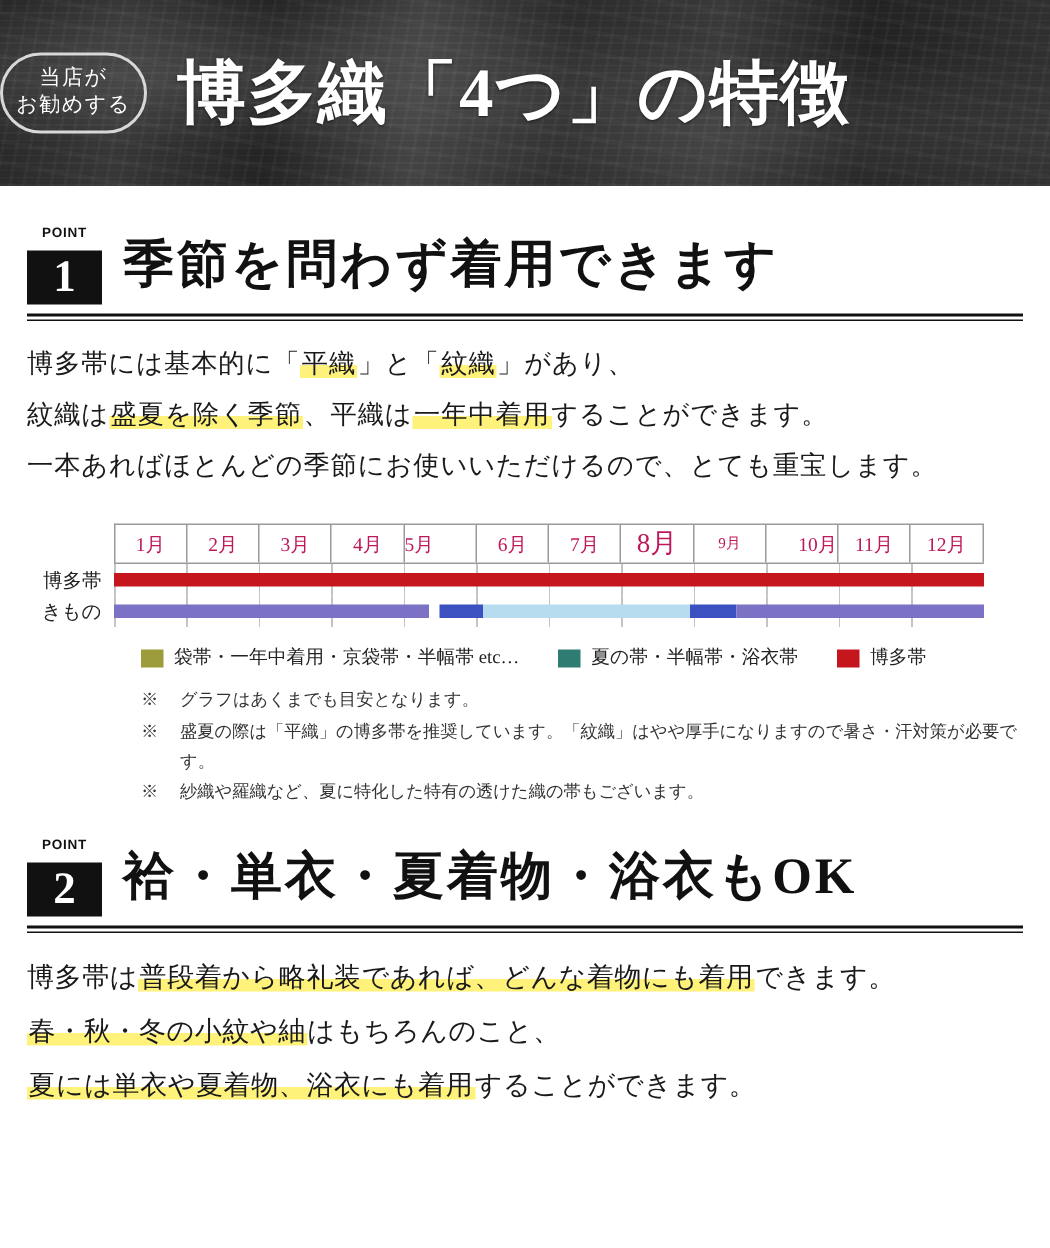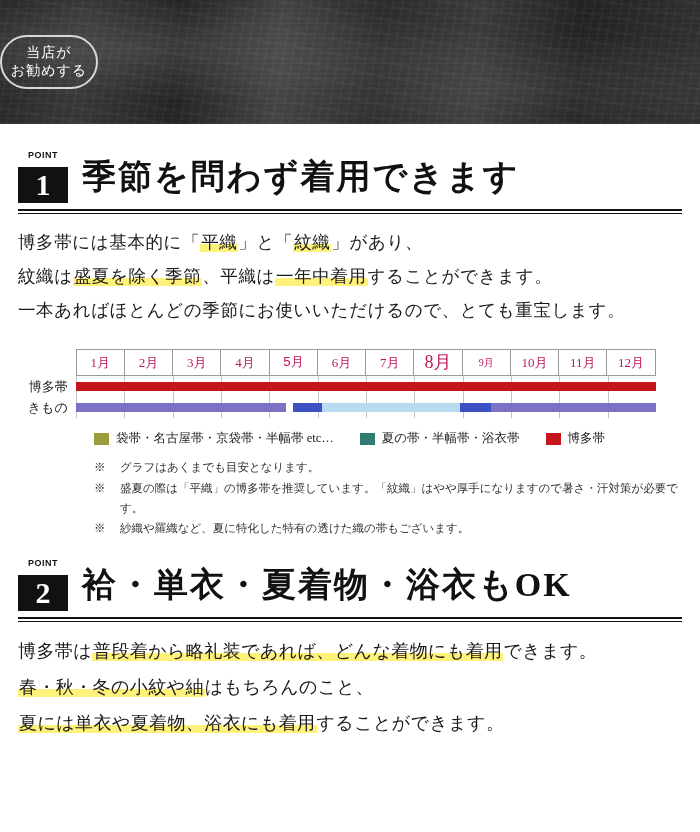--- a/index.html
+++ b/index.html
@@ -229,20 +229,21 @@
 </style>
 </head>
 <body>
 
 <div class="header-banner">
   <div class="header-inner">
     <div class="header-badge">
       <span>当店が</span>
       <span>お勧めする</span>
     </div>
+    <div class="header-title">博多織「4つ」の特徴</div>
   </div>
 </div>
 
 <div class="content">
 
   <div class="point-head">
     <div class="point-badge">
       <span class="point-word">POINT</span>
       <span class="point-num">1</span>
     </div>
@@ -259,26 +260,26 @@
     <table class="chart-table">
       <thead>
         <tr>
           <th class="corner"></th>
           <th class="mon" colspan="12" style="padding:0;border:none;">
             <div id="month-head" style="display: flex; width: 580px; border-top: 1px solid rgb(154, 154, 154); border-right: none; border-bottom: 1px solid rgb(154, 154, 154); border-left: 1px solid rgb(154, 154, 154); border-image: initial;">
                 <div style="width: 48.3333px; text-align: center; font-size: 13px; line-height: 25px; border-right: 1px solid rgb(154, 154, 154); box-sizing: border-box;">1月</div>
                 <div style="width: 48.3333px; text-align: center; font-size: 13px; line-height: 25px; border-right: 1px solid rgb(154, 154, 154); box-sizing: border-box;">2月</div>
                 <div style="width: 48.3333px; text-align: center; font-size: 13px; line-height: 25px; border-right: 1px solid rgb(154, 154, 154); box-sizing: border-box;">3月</div>
                 <div style="width: 48.3333px; text-align: center; font-size: 13px; line-height: 25px; border-right: 1px solid rgb(154, 154, 154); box-sizing: border-box;">4月</div>
-                <div style="width: 48.3333px; text-align: center; font-size: 13px; line-height: 25px; border-right: 1px solid rgb(154, 154, 154); box-sizing: border-box; font-family: Liberation Mono, monospace;">5月</div>
+                <div style="width: 48.3333px; text-align: left; font-size: 13px; line-height: 25px; border-right: 1px solid rgb(154, 154, 154); box-sizing: border-box;">5月</div>
                 <div style="width: 48.3333px; text-align: center; font-size: 13px; line-height: 25px; border-right: 1px solid rgb(154, 154, 154); box-sizing: border-box;">6月</div>
                 <div style="width: 48.3333px; text-align: center; font-size: 13px; line-height: 25px; border-right: 1px solid rgb(154, 154, 154); box-sizing: border-box;">7月</div>
                 <div style="width: 48.3333px; font-size: 18px; line-height: 25px; border-right: 1px solid rgb(154, 154, 154); box-sizing: border-box;">8月</div>
                 <div style="width: 48.3333px; text-align: center; font-size: 10px; line-height: 25px; border-right: 1px solid rgb(154, 154, 154); box-sizing: border-box;">9月</div>
-                <div style="width: 48.3333px; text-align: center; font-size: 13px; line-height: 25px; border-right: 1px solid rgb(154, 154, 154); box-sizing: border-box;">10月</div>
+                <div style="width: 48.3333px; text-align: right; font-size: 13px; line-height: 25px; border-right: 1px solid rgb(154, 154, 154); box-sizing: border-box;">10月</div>
                 <div style="width: 48.3333px; text-align: center; font-size: 13px; line-height: 25px; border-right: 1px solid rgb(154, 154, 154); box-sizing: border-box;">11月</div>
                 <div style="width: 48.3333px; text-align: center; font-size: 13px; line-height: 25px; border-right: 1px solid rgb(154, 154, 154); box-sizing: border-box;">12月</div>
               </div>
           </th>
         </tr>
       </thead>
       <tbody id="chart-body">
           <tr class="barrow">
             <th class="rowlab">博多帯</th>
             <td class="track" colspan="12" style="width: 580px;">
@@ -300,21 +301,21 @@
             </td>
           </tr>
         </tbody>
     </table>
   </div>
 
   <div class="legend">
     <div class="legend-row" id="legend-row-1">
         <div class="legend-item">
           <span class="legend-swatch" style="background: rgb(156, 156, 61);"></span>
-          <span>袋帯・名古屋帯・京袋帯・半幅帯 etc…</span>
+          <span>袋帯・一年中着用・京袋帯・半幅帯 etc…</span>
         </div>
         <div class="legend-item">
           <span class="legend-swatch" style="background: rgb(47, 125, 114);"></span>
           <span>夏の帯・半幅帯・浴衣帯</span>
         </div>
         <div class="legend-item">
           <span class="legend-swatch" style="background: rgb(196, 22, 28);"></span>
           <span>博多帯</span>
         </div>
       </div>

